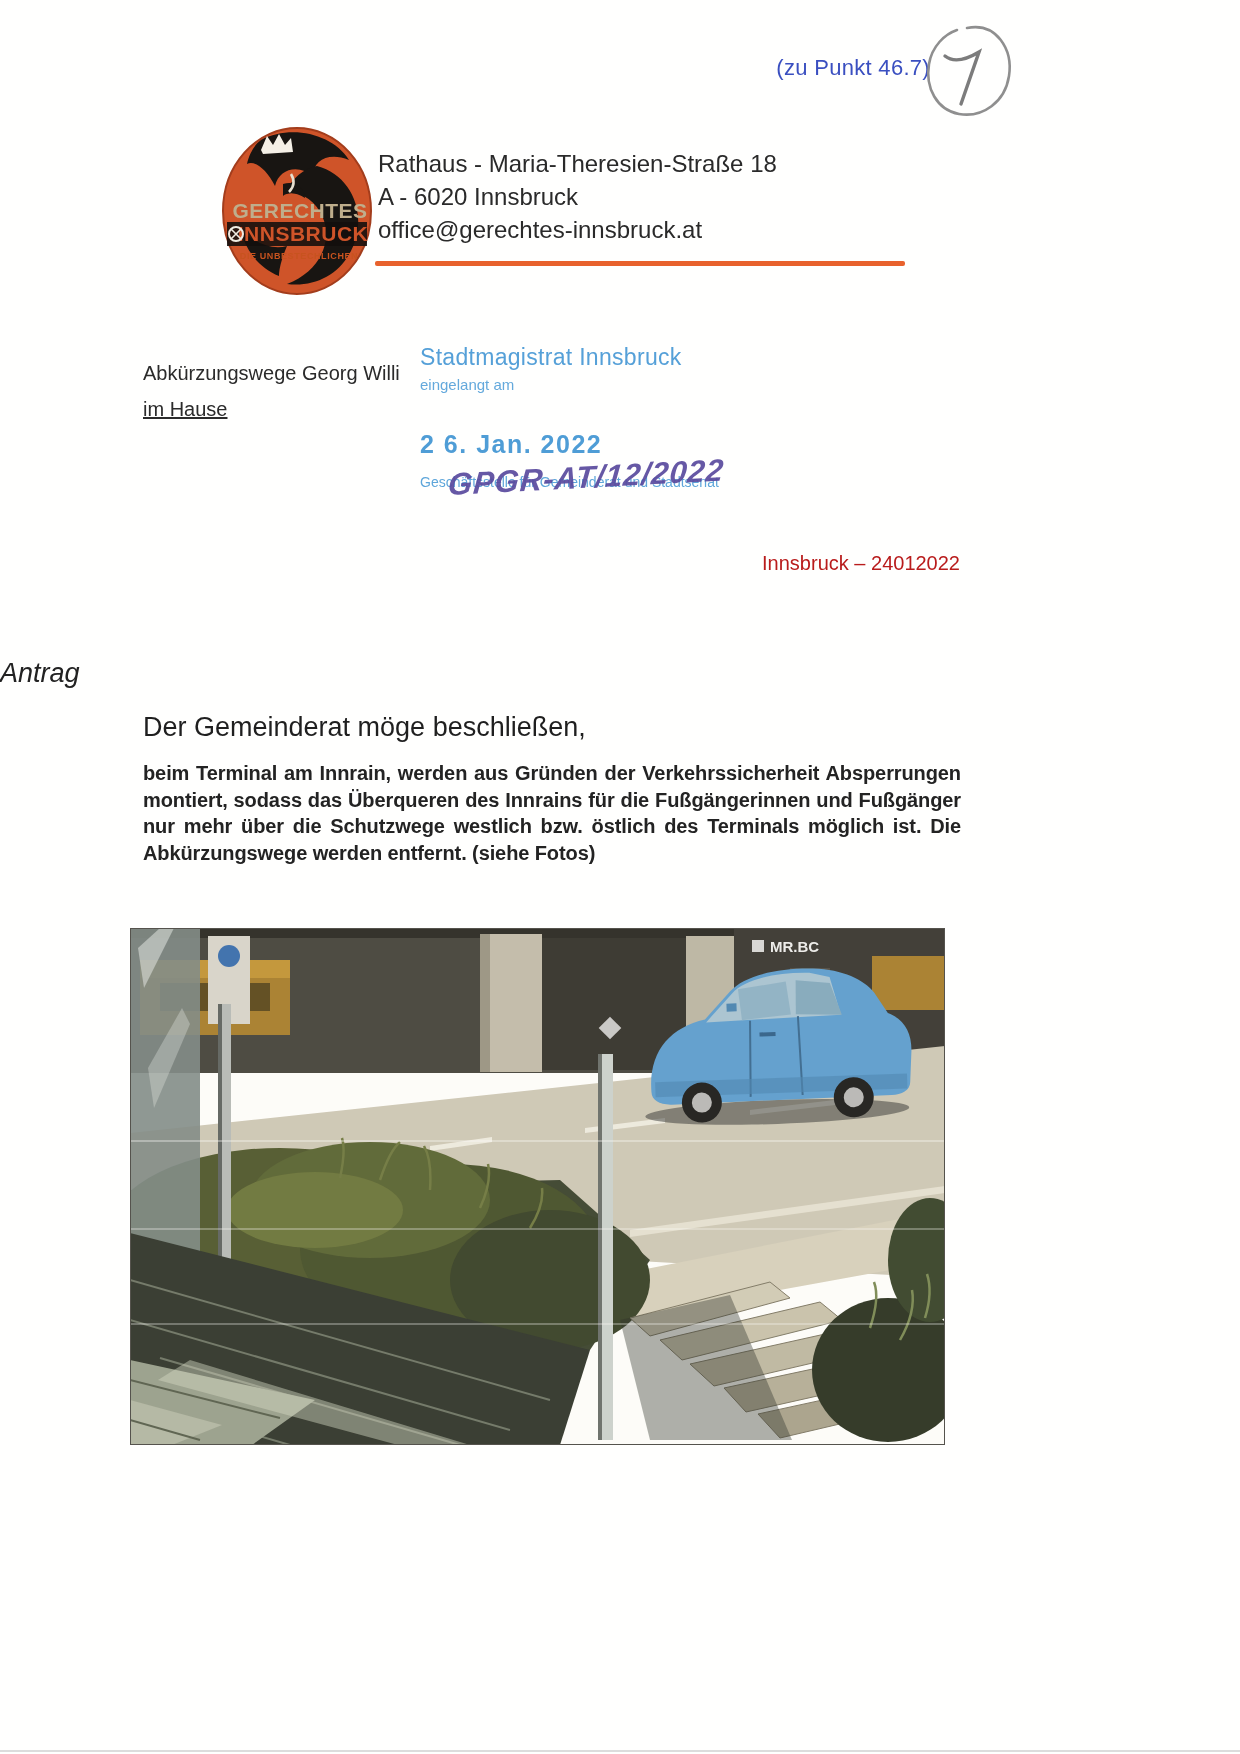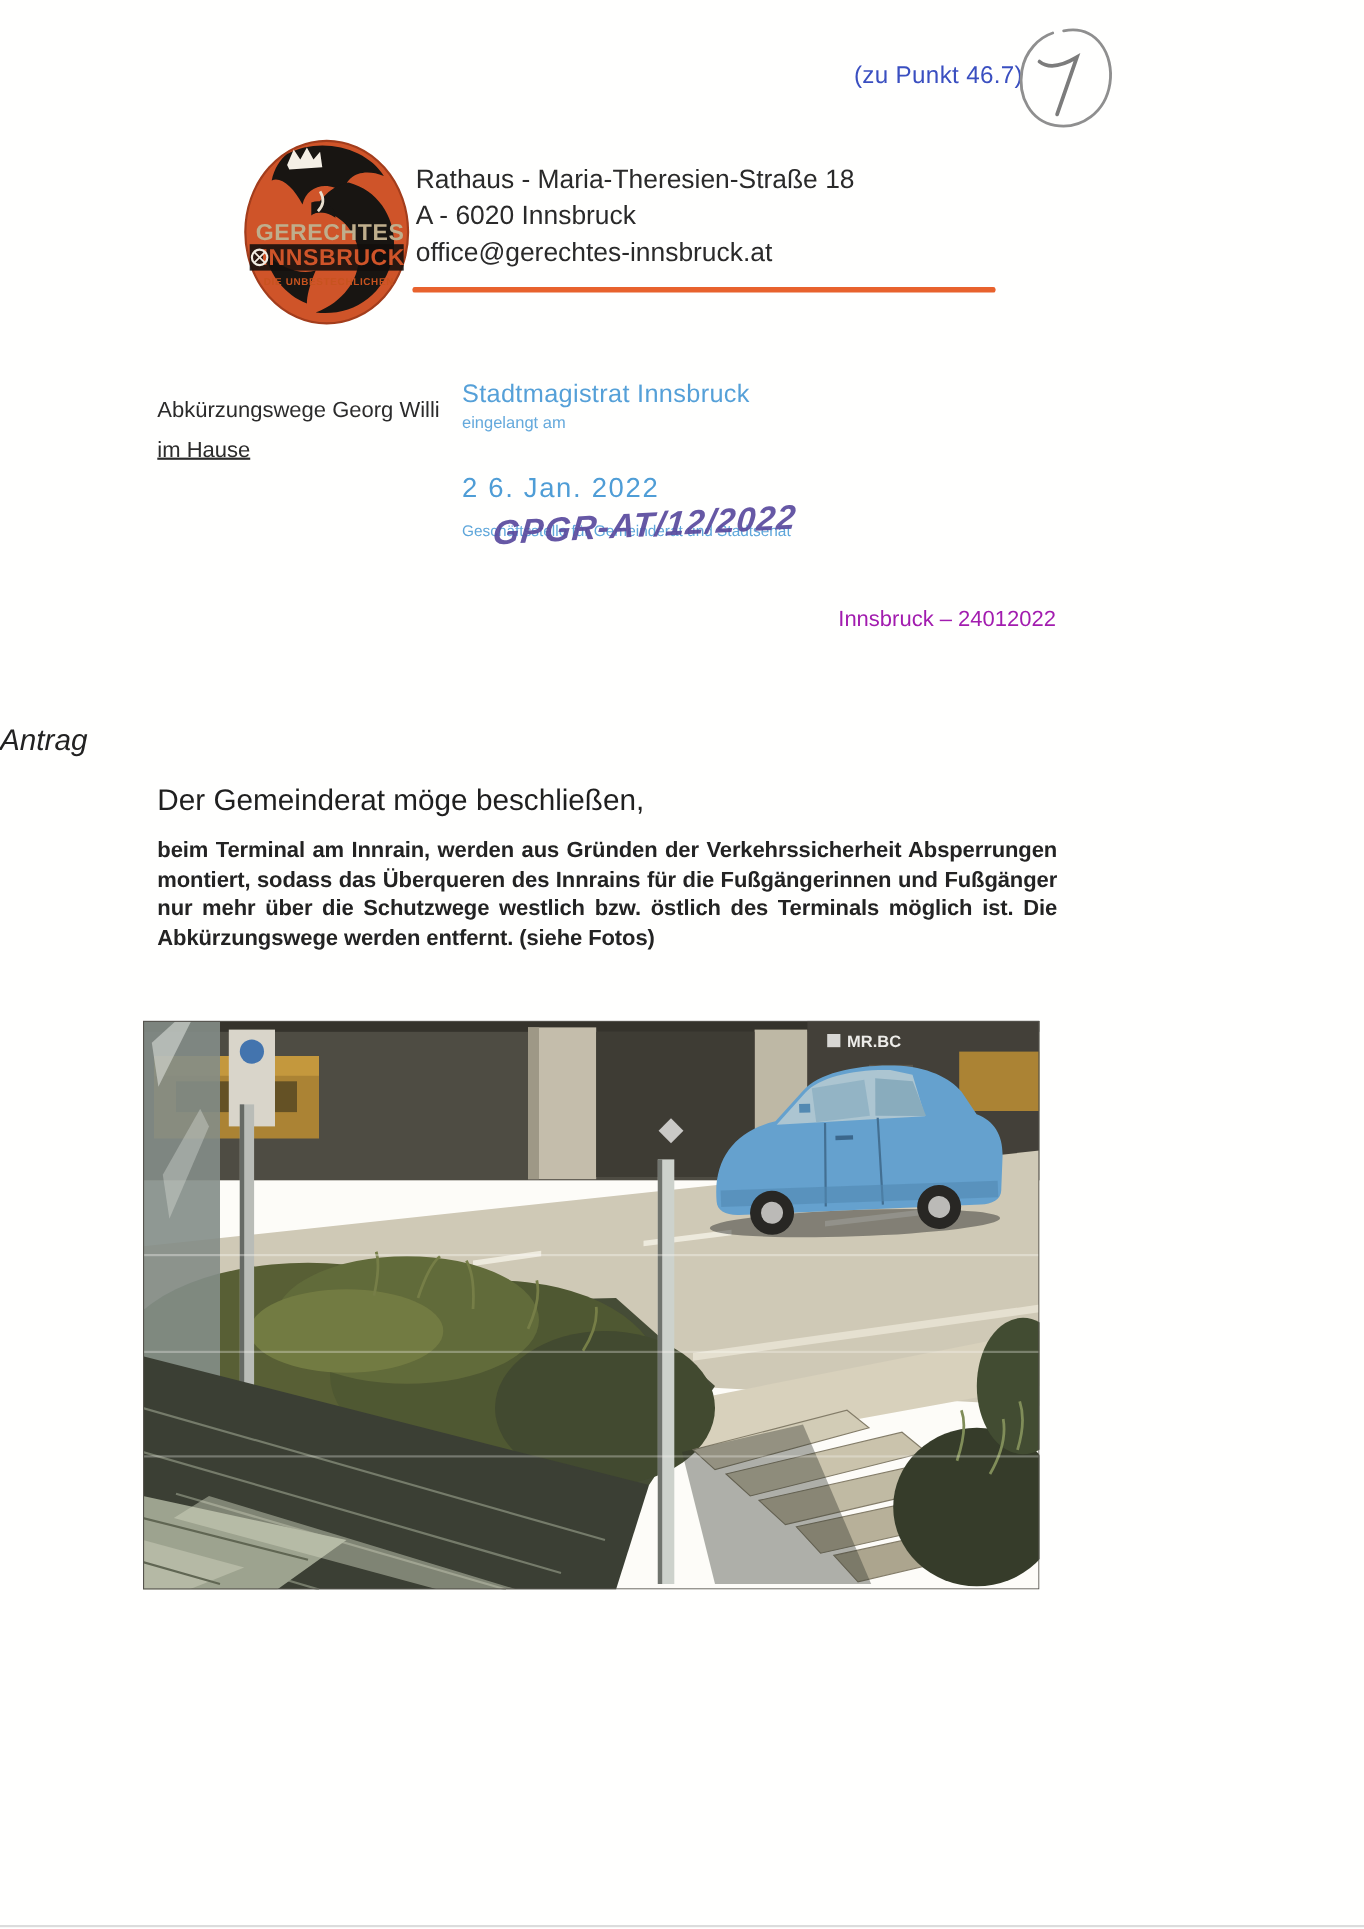--- a/index.html
+++ b/index.html
@@ -19,27 +19,27 @@
   .rule{position:absolute;top:261px;left:375px;width:530px;height:5px;background:#e8622d;border-radius:2px;}
 
   
   .recipient{position:absolute;top:362px;left:143px;font-size:20px;color:#2b2b2b;}
   .recipient .l2{margin-top:13px;text-decoration:underline;}
 
   
   .stamp{position:absolute;top:344px;left:420px;width:340px;color:#55a0d8;}
   .stamp .authority{font-size:23px;letter-spacing:.3px;}
   .stamp .received{font-size:15px;margin-top:5px;color:#64a9dc;}
-  .stamp .date{font-size:25px;font-weight:normal;letter-spacing:1.5px;margin-top:37px;color:#4f9dd6;}
+  .stamp .date{font-size:25px;font-weight:bold;letter-spacing:1.5px;margin-top:37px;color:#4f9dd6;}
   .stamp .office{font-size:14px;margin-top:15px;color:#5ea6da;white-space:nowrap;}
   .handwriting{position:absolute;top:458px;left:448px;width:340px;
                font-size:31px;font-style:italic;font-weight:bold;color:#5a4a9e;
                transform:rotate(-3deg) skewX(-8deg);letter-spacing:1px;opacity:.92;}
 
-  .dateline{position:absolute;top:552px;right:280px;font-size:20px;color:#a21caf;}
+  .dateline{position:absolute;top:552px;right:280px;font-size:20px;color:#b91c1c;}
 
   
   .title{position:absolute;top:658px;left:0;width:1180px;text-align:left;
          font-size:27px;font-style:italic;color:#222;}
   .lead{position:absolute;top:712px;left:143px;font-size:27px;color:#1f1f1f;}
   .bodytext{position:absolute;top:760px;left:143px;width:818px;
             font-size:20px;font-weight:bold;color:#232323;line-height:1.33;
             text-align:justify;letter-spacing:-0.1px;}
 
   

